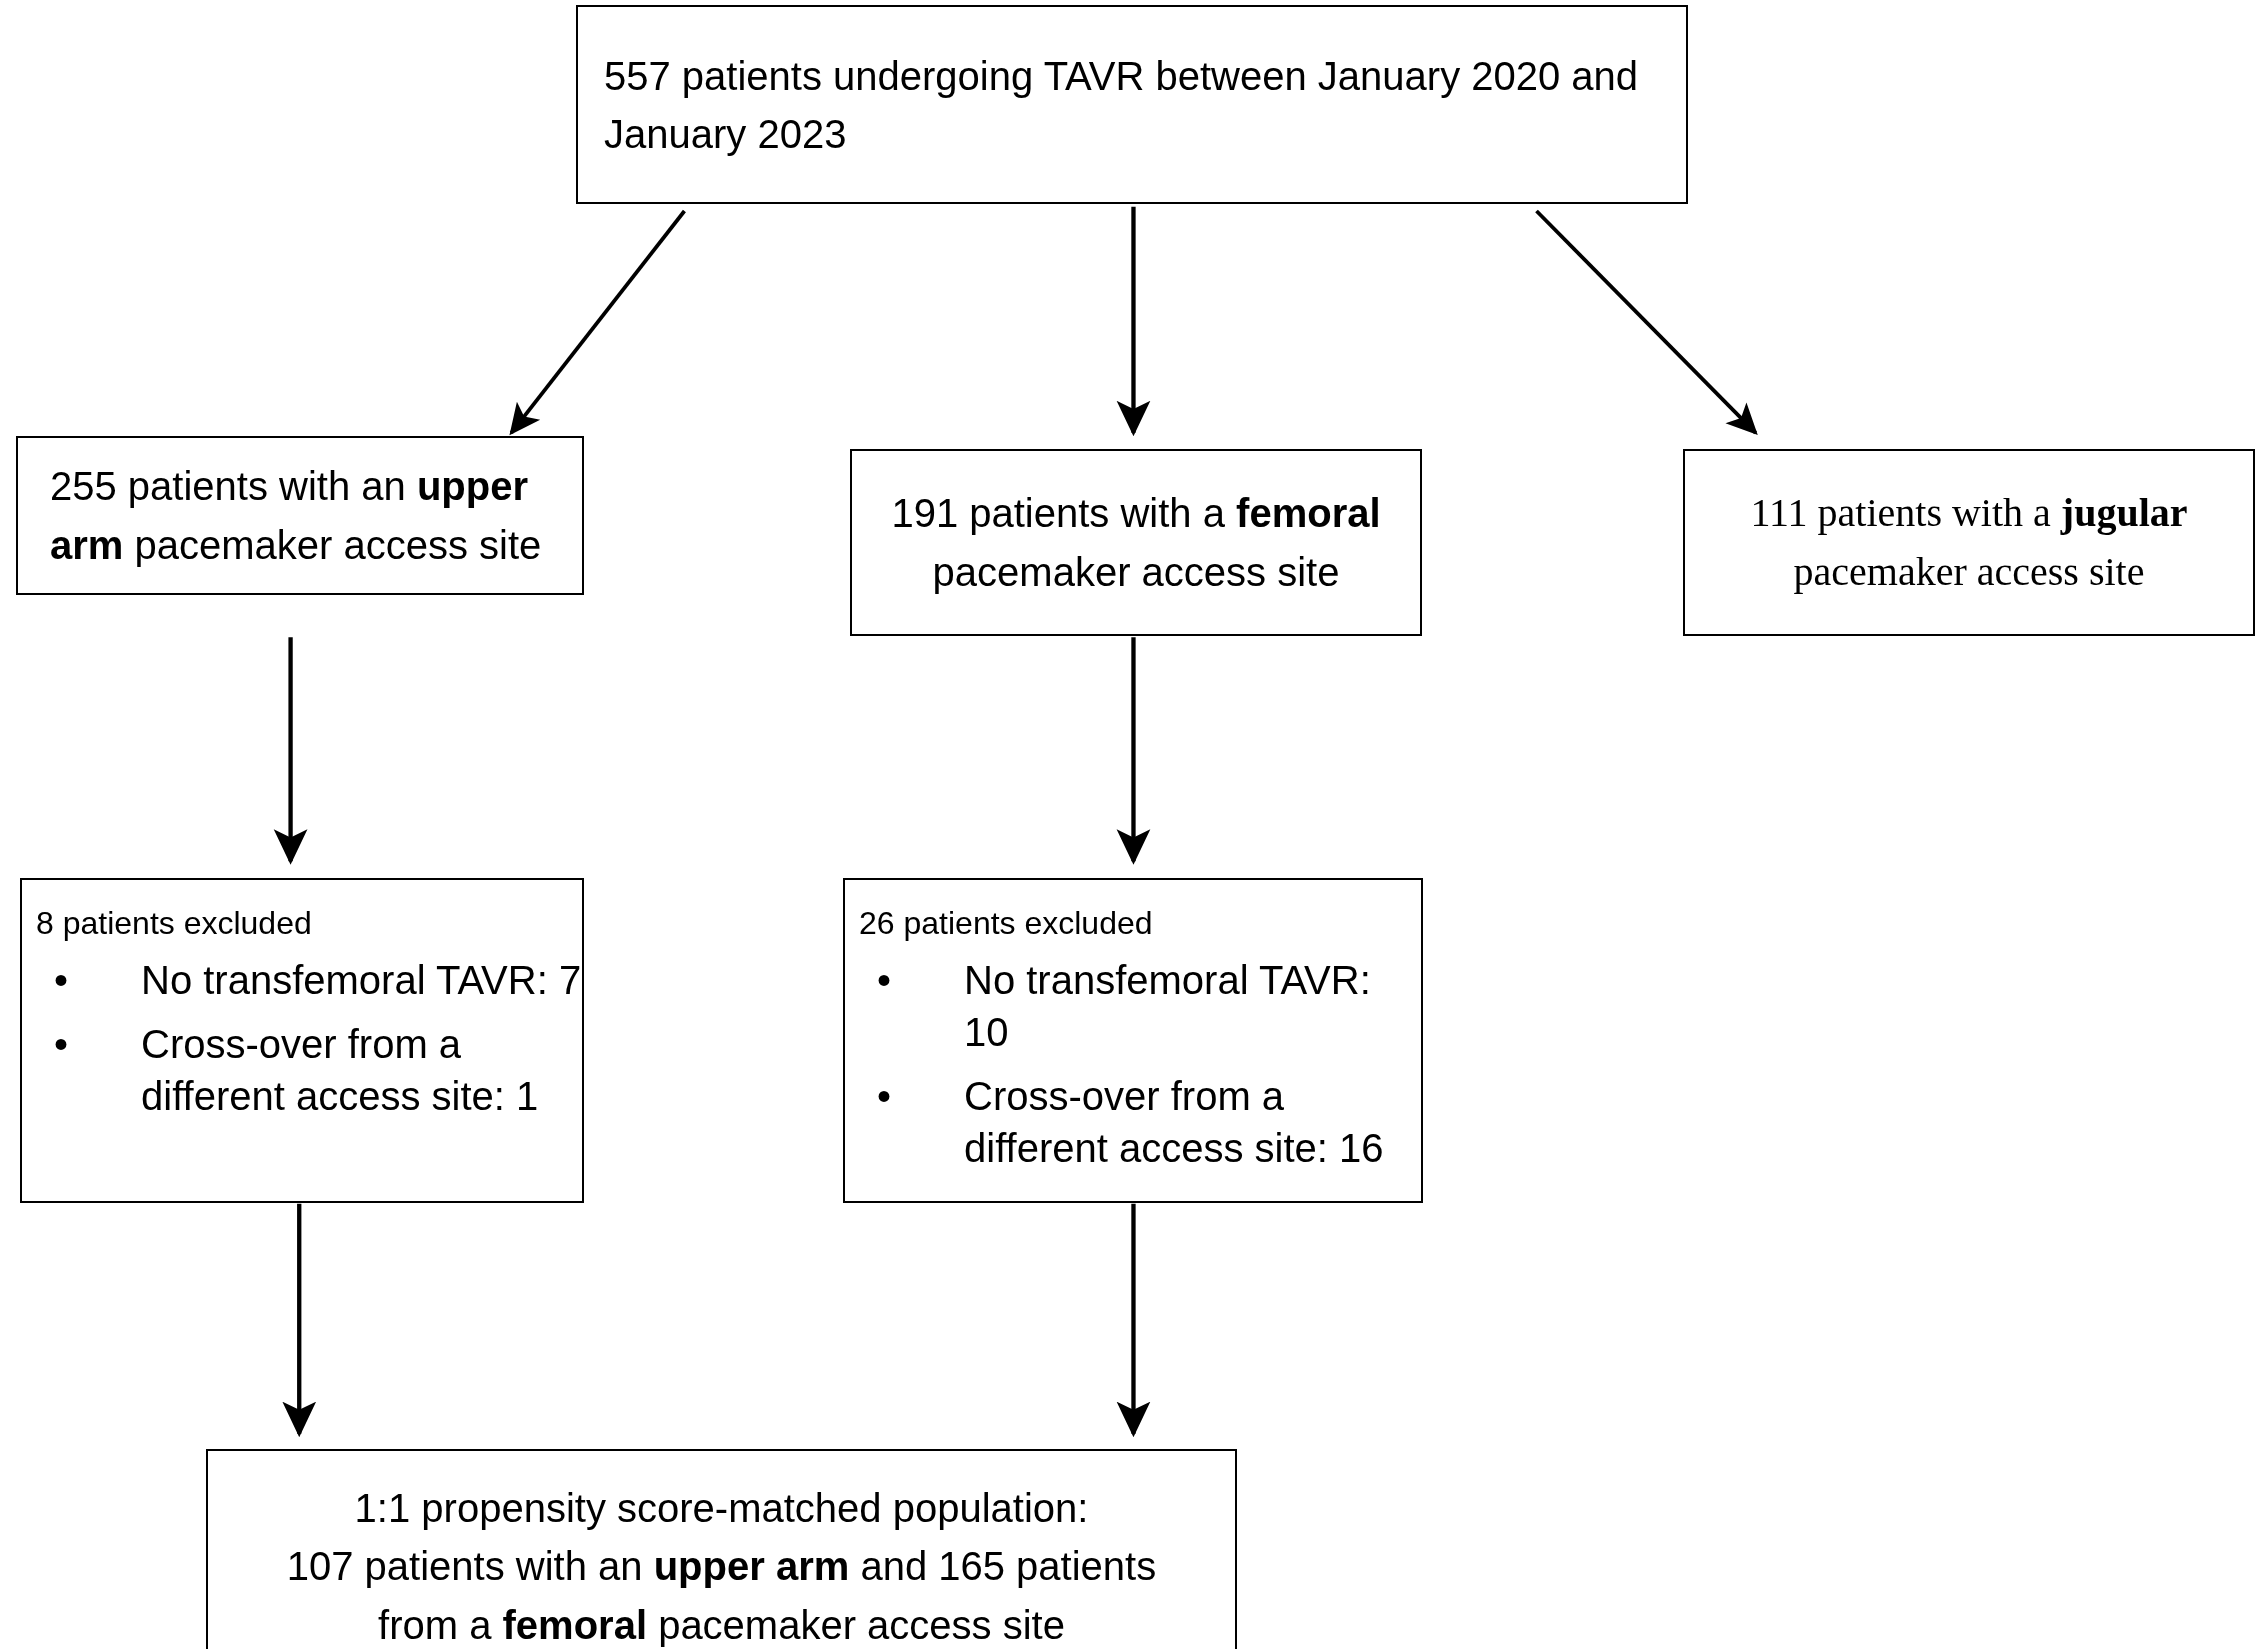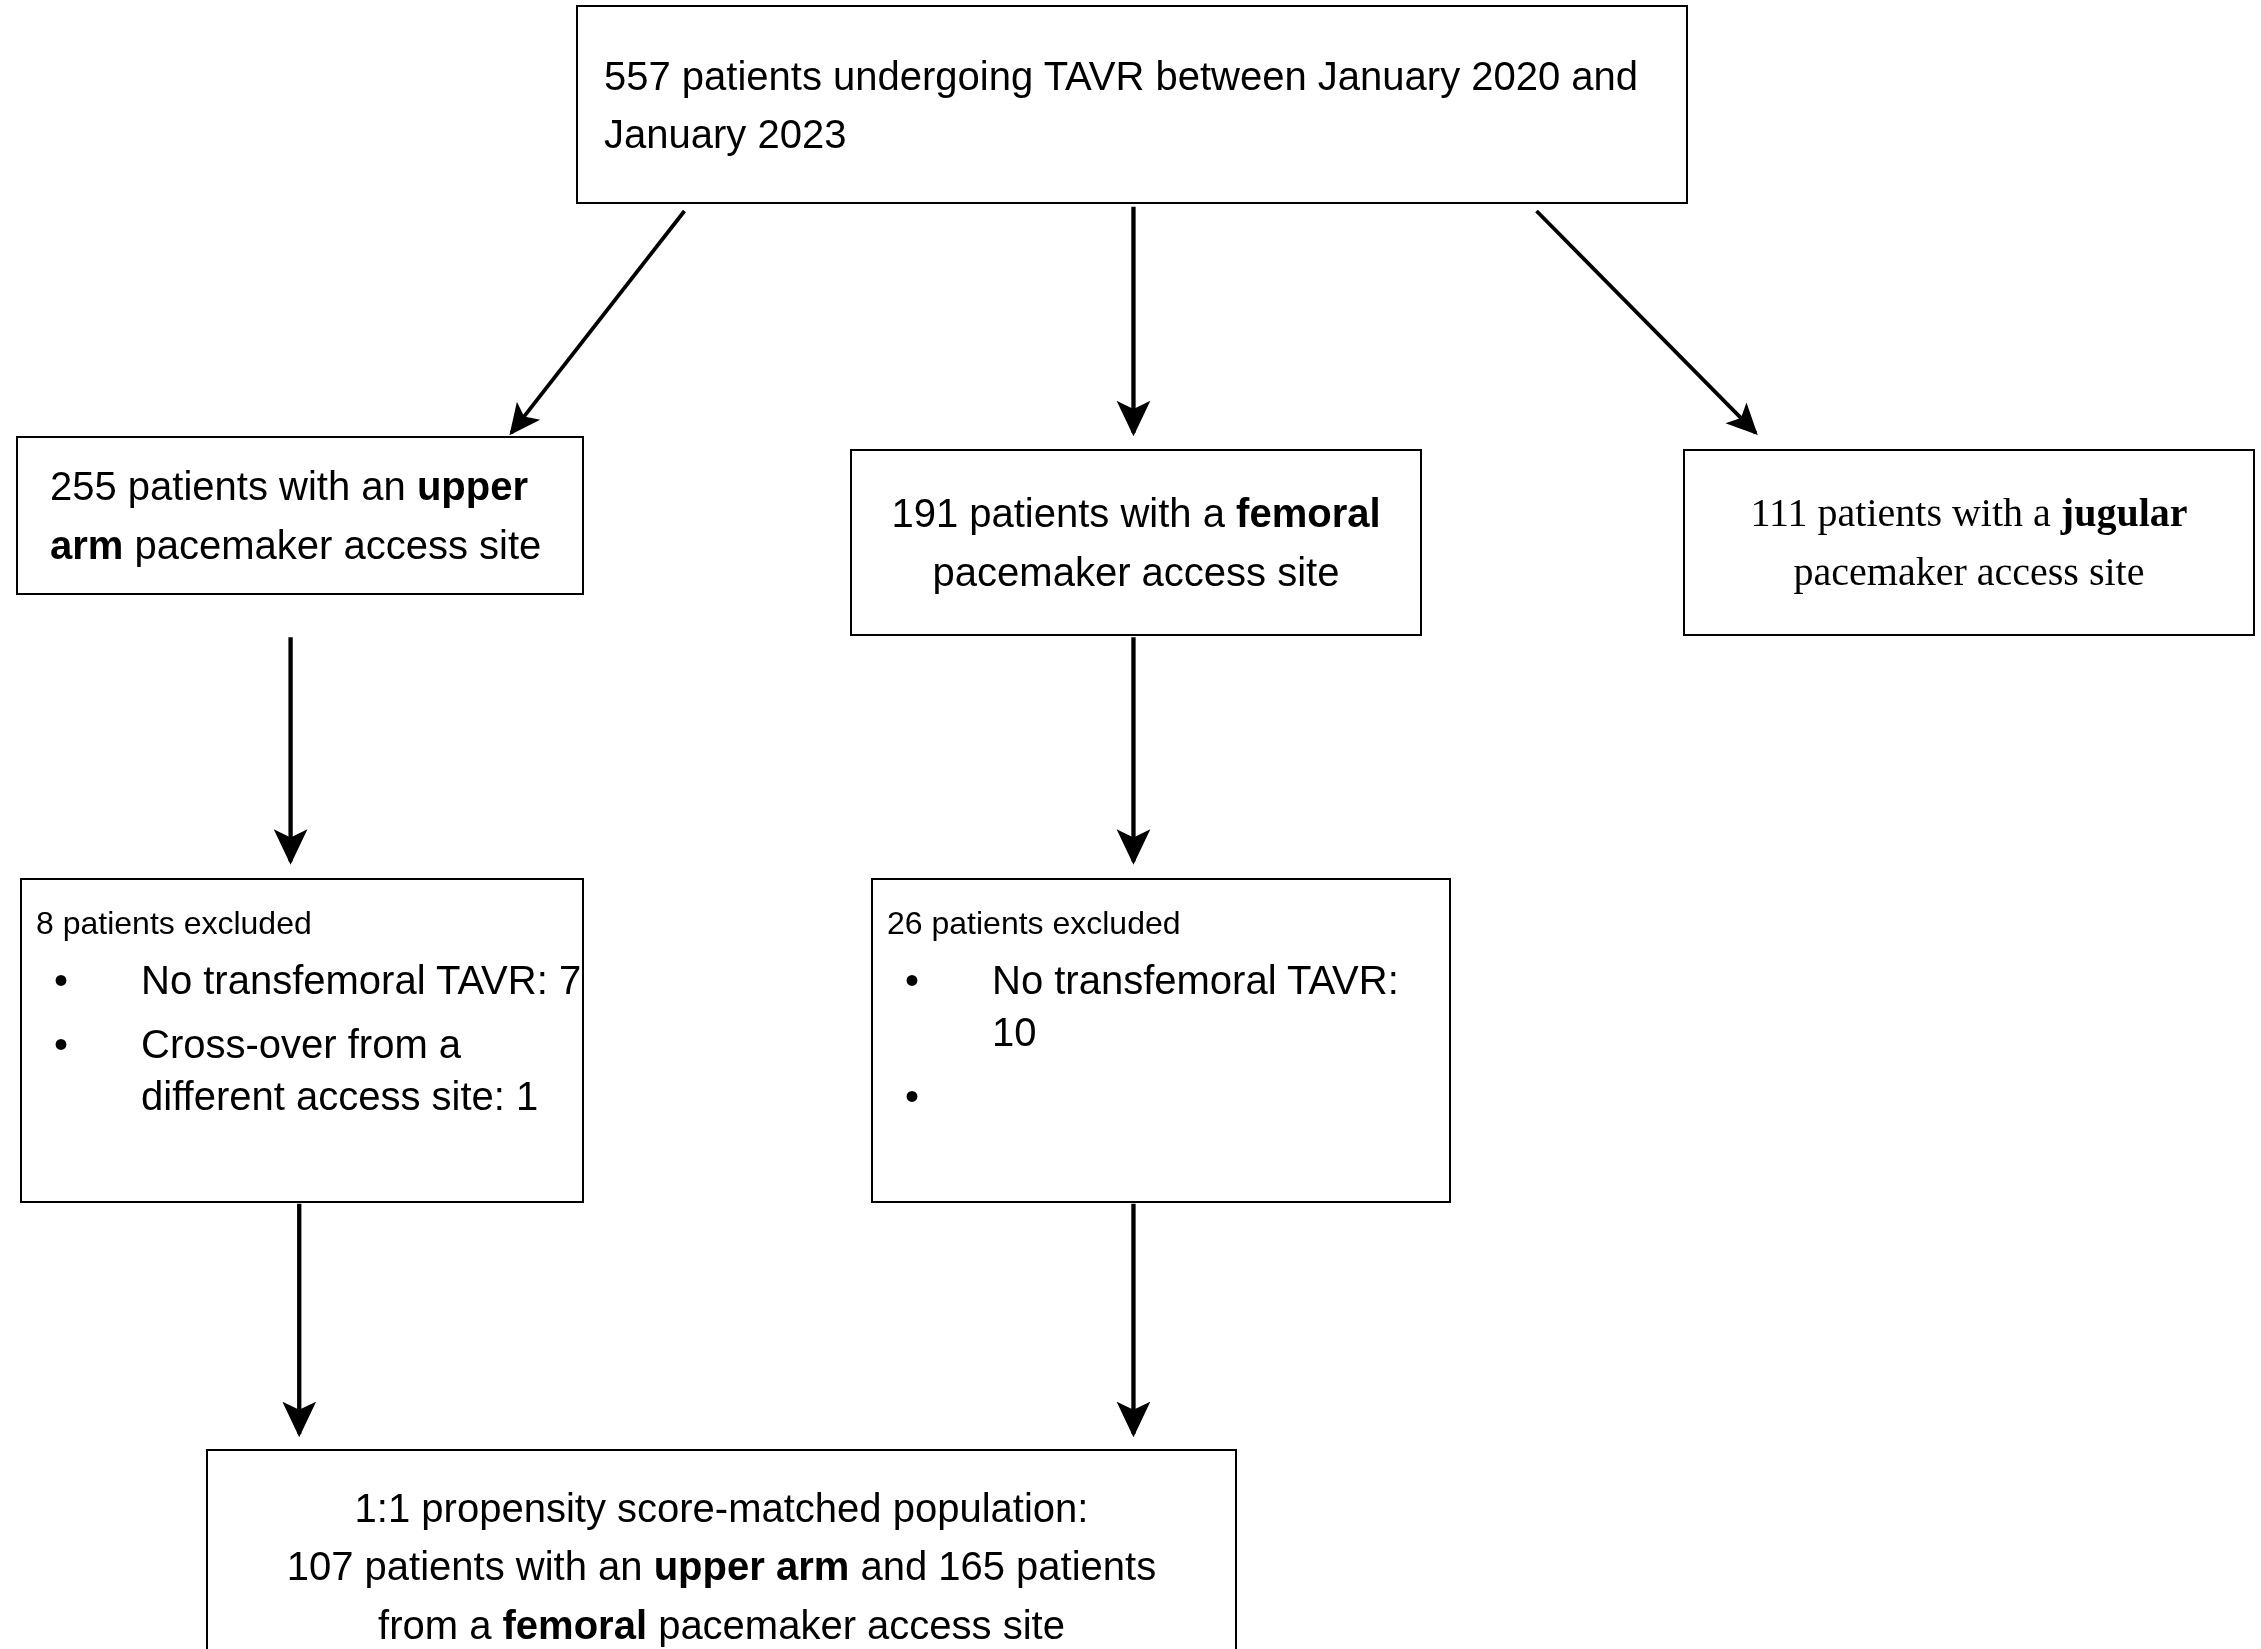--- a/index.html
+++ b/index.html
@@ -40,21 +40,21 @@
 
   
   #node-cohort      { left: 576px; top: 5.4px;   width: 1112px; height: 199px; }
   #node-cohort .txt { padding-left: 26px; padding-right: 26px; }
 
   #node-upper-arm   { left: 16px;   top: 436px;  width: 568px; height: 159px; }
   #node-femoral     { left: 850px; top: 449px;  width: 572px; height: 187px; align-items: flex-end; }
   #node-jugular     { left: 1683px; top: 449px;  width: 572px; height: 187px; font-family: Liberation Serif, serif; }
 
   #node-excl-upper  { left: 20px;   top: 878px; width: 564px; height: 325px; justify-content: flex-start; }
-  #node-excl-fem    { left: 843px; top: 878px; width: 580px; height: 325px; justify-content: flex-start; margin-left: 28px; }
+  #node-excl-fem    { left: 843px; top: 878px; width: 580px; height: 325px; justify-content: flex-start; }
 
   #node-matched     { left: 206px;  top: 1449px; width: 1031px; height: 235px; }
 
   .excl-head {
     padding: 24px 14px 0 14px;
     font-size: 32px;
     line-height: 1.2;
   }
   .excl-list {
     margin: 0;
@@ -133,21 +133,21 @@
     <ul class="excl-list">
       <li><span class="bullet">•</span><span>No transfemoral TAVR: 7</span></li>
       <li><span class="bullet">•</span><span>Cross-over from a different access site: 1</span></li>
     </ul>
   </div>
 
   <div class="node" id="node-excl-fem">
     <div class="excl-head align-left">26 patients excluded</div>
     <ul class="excl-list">
       <li><span class="bullet">•</span><span>No transfemoral TAVR: 10</span></li>
-      <li><span class="bullet">•</span></li>
+      <li><span class="bullet">•</span><span>Cross-over from a different access site: 16</span></li>
     </ul>
   </div>
 
   <div class="node" id="node-matched">
     <div class="txt align-center"><span>1:1 propensity score-matched population:</span><br><span>107 patients with an </span><b>upper arm</b><span> and 165 patients</span><br><span>from a </span><b>femoral</b><span> pacemaker access site</span></div>
   </div>
 
 </div>
 
 

